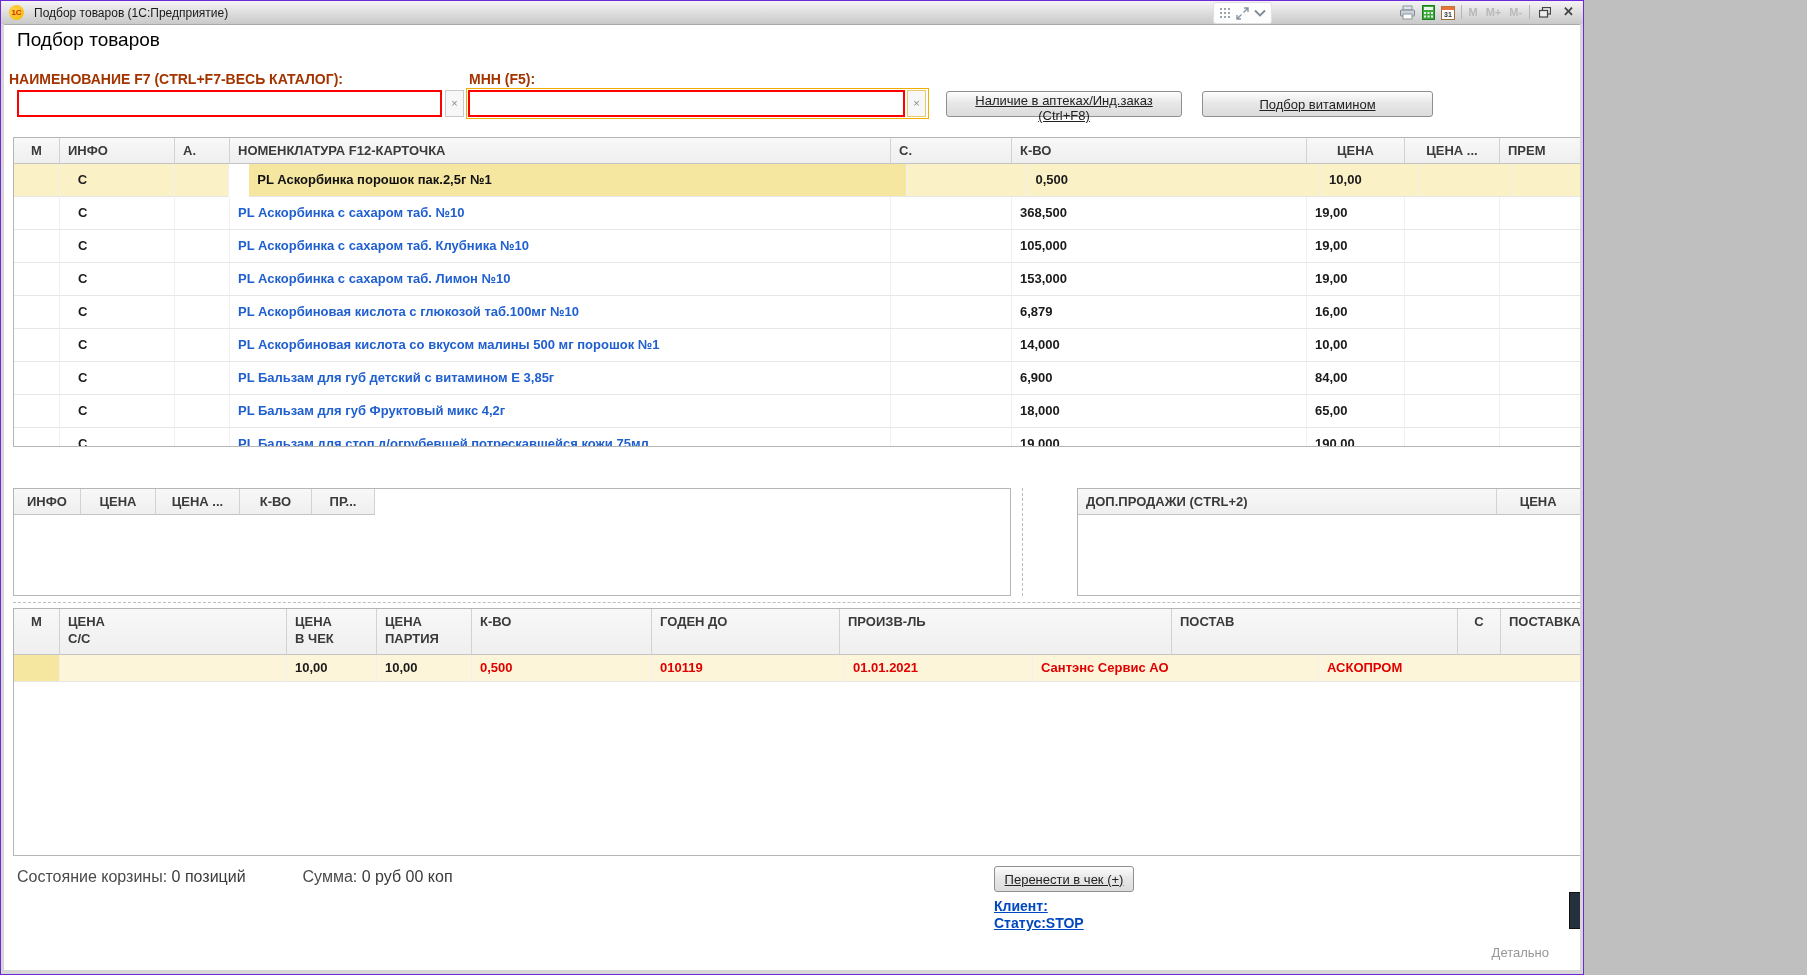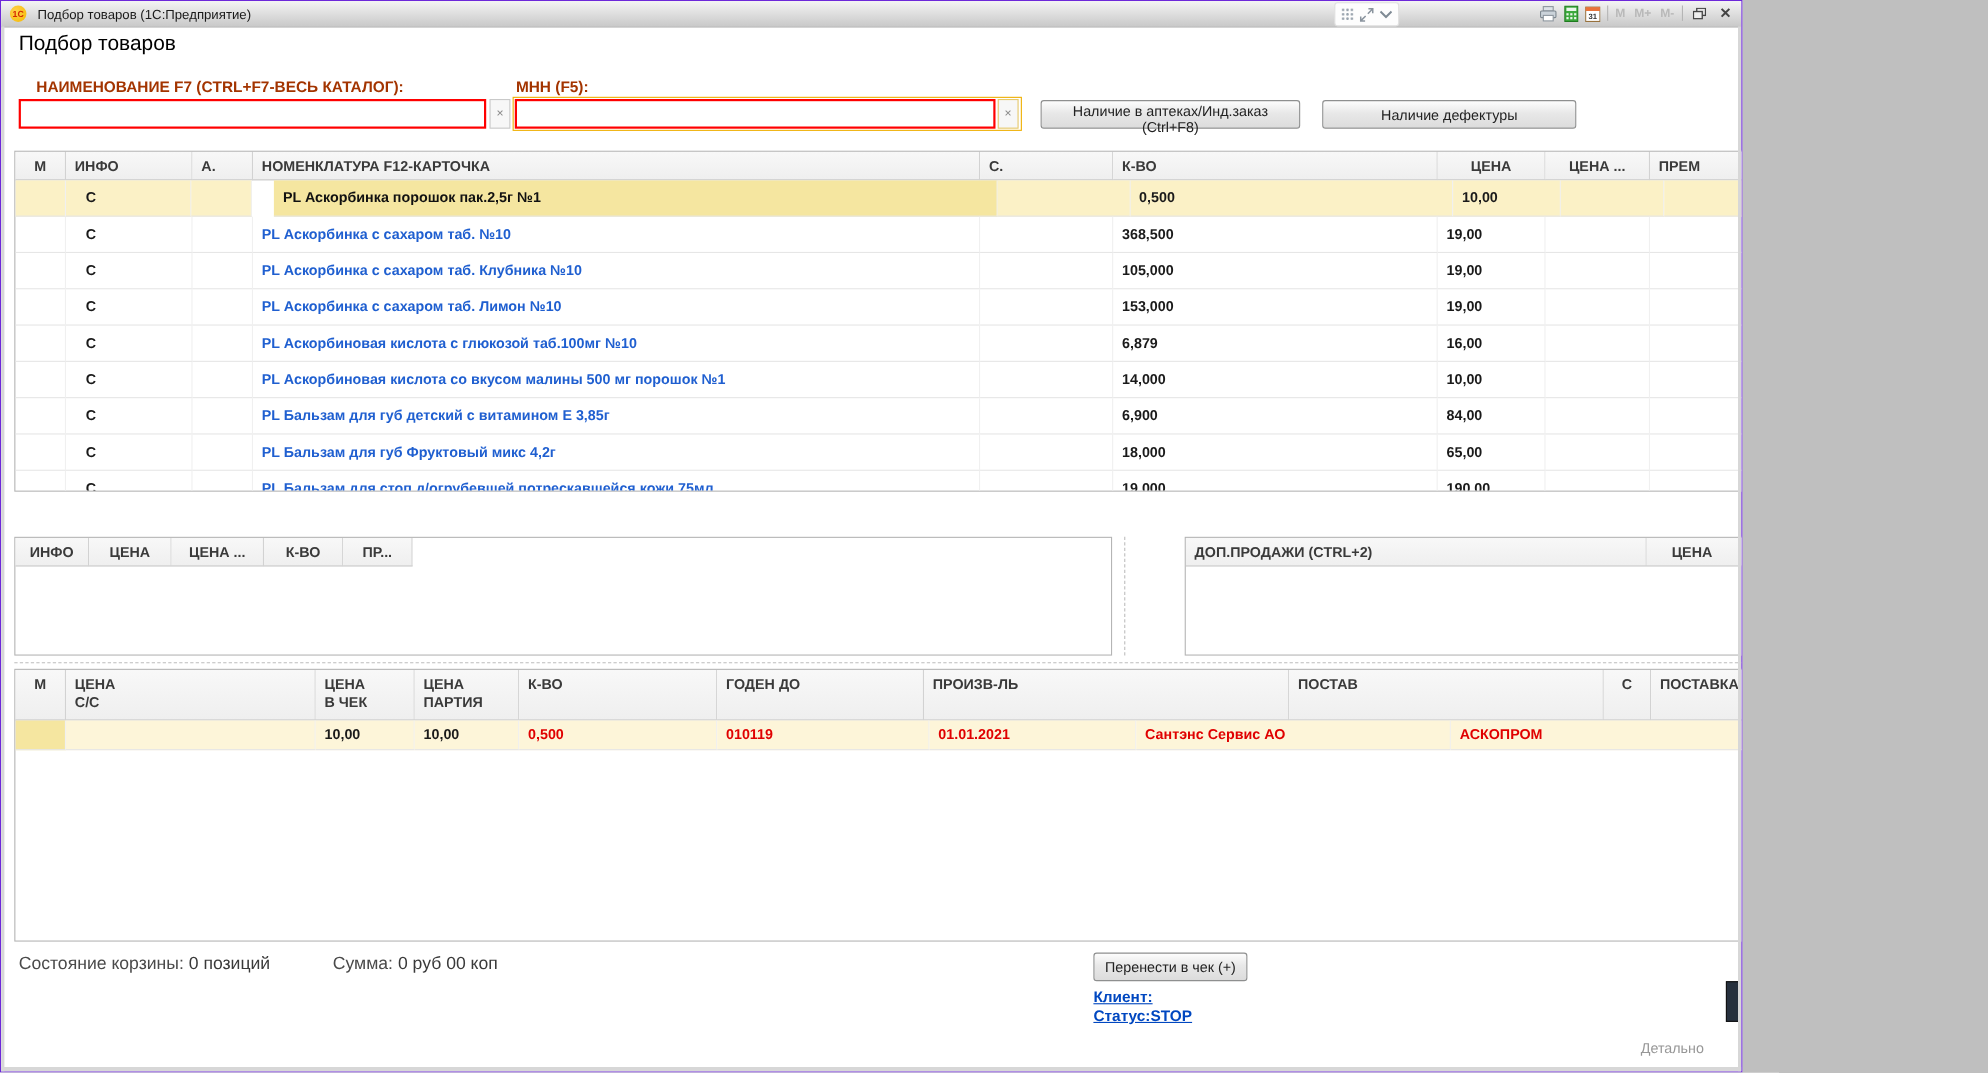--- a/index.html
+++ b/index.html
@@ -25,21 +25,21 @@
   .page-title{position:absolute;left:16px;top:28px;font-size:19px;color:#000;}
   .fld-label{position:absolute;top:70px;font-size:14px;font-weight:bold;color:#A33400;white-space:nowrap;}
   .txt{position:absolute;top:89px;height:27px;box-sizing:border-box;border:2px solid #FF0000;background:#fff;
     font-size:14px;padding:0 6px;outline:none;}
   .clearbtn{position:absolute;top:89px;width:19px;height:27px;box-sizing:border-box;background:#F7F7F7;
     border:1px solid #C9C9C9;color:#8A8A8A;font-size:11px;line-height:25px;text-align:center;cursor:pointer;}
   .mnn-outline{position:absolute;left:465px;top:87px;width:463px;height:31px;border:1px solid #EFAF00;
     box-sizing:border-box;}
   .btn{position:absolute;top:90px;height:26px;box-sizing:border-box;border:1px solid #8E8F8F;border-radius:3px;
     background:linear-gradient(#FDFDFD,#E8E8E8 45%,#DCDCDC);font-size:13px;color:#222;
-    font-family:"Liberation Sans",sans-serif;cursor:pointer;}
+    font-family:"Liberation Sans",sans-serif;cursor:pointer;text-decoration:underline;}
   
   .tbl{position:absolute;background:#fff;border:1px solid #B5B5B5;box-sizing:border-box;overflow:hidden;}
   .trow{display:flex;}
   .th{box-sizing:border-box;background:linear-gradient(#F8F8F8,#EFEFEF);border-right:1px solid #D2D2D2;
     border-bottom:1px solid #C4C4C4;font-size:13px;font-weight:bold;color:#3A3A3A;
     padding:4px 8px 3px;white-space:pre-line;line-height:17px;overflow:hidden;}
   .td{box-sizing:border-box;border-right:1px solid #F0F0F0;border-bottom:1px solid #E6E6E6;
     font-size:13px;font-weight:bold;color:#1A1A1A;padding:0 8px;line-height:32px;height:33px;
     white-space:nowrap;overflow:hidden;}
   .al-c{text-align:center}.al-r{}.al-l{text-align:left}
@@ -132,32 +132,32 @@
             <rect x="3.5" y="0.5" width="8" height="6.5" fill="none" stroke="#444" stroke-width="1.2"></rect>
             <rect x="0.5" y="3.5" width="8" height="6.5" fill="#EEE" stroke="#444" stroke-width="1.2"></rect>
           </svg>
       </span>
       <span class="sysbtn">✕</span>
     </div>
   </div>
 
   <div class="page-title">Подбор товаров</div>
 
-  <div class="fld-label" style="left:32px">НАИМЕНОВАНИЕ F7 (CTRL+F7-ВЕСЬ КАТАЛОГ):</div>
+  <div class="fld-label" style="left:8px">НАИМЕНОВАНИЕ F7 (CTRL+F7-ВЕСЬ КАТАЛОГ):</div>
   <div class="fld-label" style="left:468px">МНН (F5):</div>
 
   <input class="txt" style="left: 16px; width: 425px;" value="">
   <div class="clearbtn" style="left:444px">×</div>
 
   <div class="mnn-outline"></div>
   <input class="txt" style="left: 467px; width: 437px;" value="">
   <div class="clearbtn" style="left:906px;border-color:#E7C96A">×</div>
 
   <button class="btn" style="left:945px;width:236px">Наличие в аптеках/Инд.заказ (Ctrl+F8)</button>
-  <button class="btn" style="left:1201px;width:231px">Наличие дефектуры</button>
+  <button class="btn" style="left:1201px;width:231px">Подбор витамином</button>
 
   <div class="tbl" id="catalog" style="left:12px;top:136px;width:1777px;height:310px">
     <div id="catalog-head">
         <div class="trow">
           <div class="th al-c" style="width: 46px; height: 26px;">М</div>
           <div class="th al-l" style="width: 115px; height: 26px;">ИНФО</div>
           <div class="th al-l" style="width: 55px; height: 26px;">А.</div>
           <div class="th al-l" style="width: 661px; height: 26px;">НОМЕНКЛАТУРА F12-КАРТОЧКА</div>
           <div class="th al-l" style="width: 121px; height: 26px;">С.</div>
           <div class="th al-l" style="width: 295px; height: 26px;">К-ВО</div>

